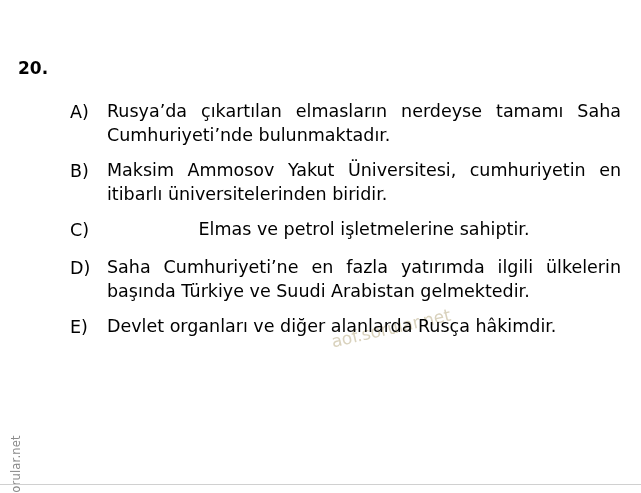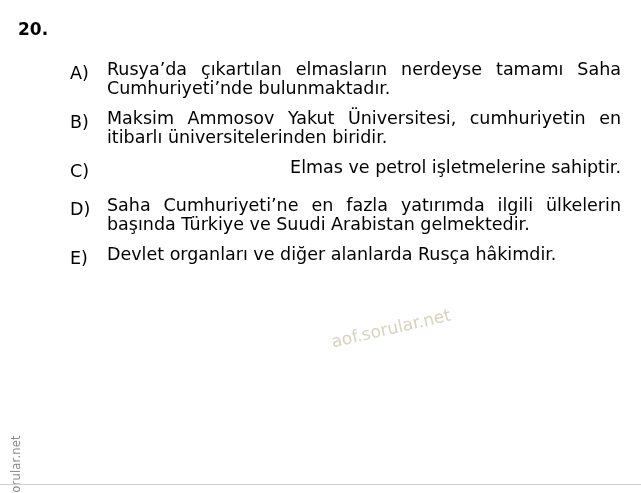--- a/index.html
+++ b/index.html
@@ -73,20 +73,21 @@
     padding-right: 18px;
   }
   .q-number {
     flex: 0 0 auto;
     font-size: 17px;
     font-weight: bold;
     line-height: 27px;
     width: 36px;
     text-align: left;
     letter-spacing: 0px;
+    margin-top: 39px;
   }
   .q-text {
     flex: 1 1 auto;
     font-size: 17.5px;
     line-height: 27px;
     text-align: justify;
     text-justify: inter-word;
     padding-right: 8px;
   }
   .q-text .u {
@@ -106,26 +107,26 @@
   .opt-letter {
     flex: 0 0 auto;
     width: 37px;
     font-size: 17.5px;
     line-height: 27px;
     text-align: left;
   }
   .opt-text {
     flex: 1 1 auto;
     font-size: 17.5px;
-    line-height: 19px;
+    line-height: 24px;
     text-align: justify;
     text-justify: inter-word;
   }
   .opt-text.nojustify {
-    text-align: right;
+    text-align: center;
   }
 
   .bottom-rule {
     position: absolute;
     left: 0px;
     bottom: 8px;
     width: 641px;
     height: 1px;
     background: #d0d0d0;
   }

